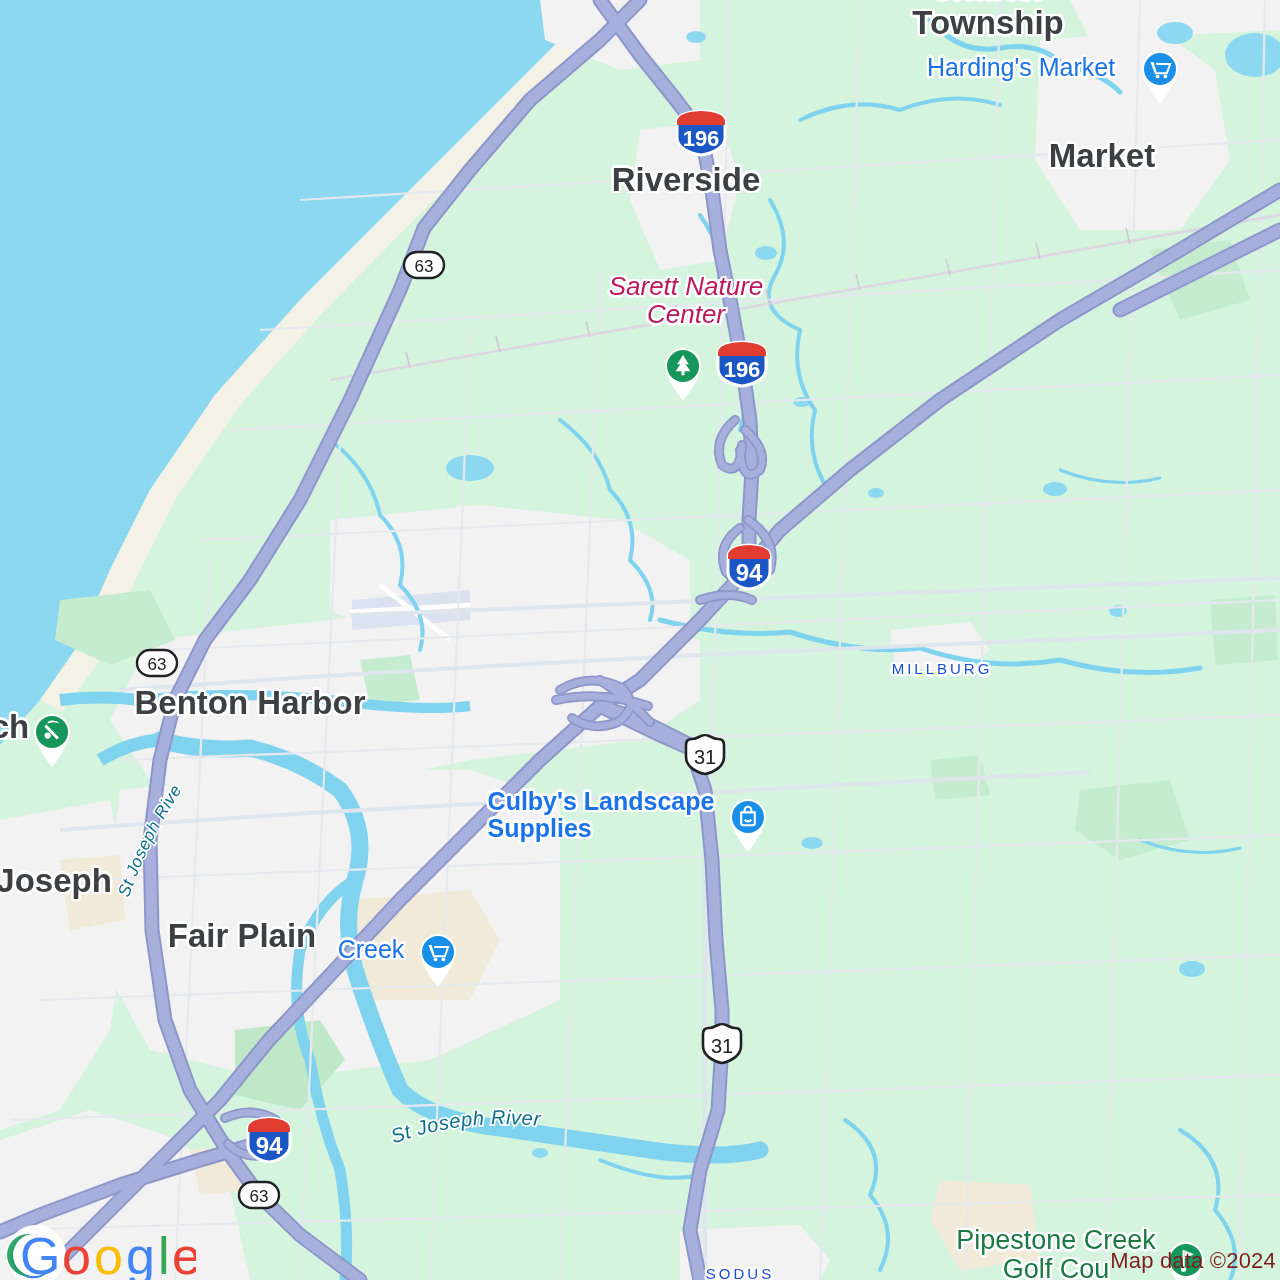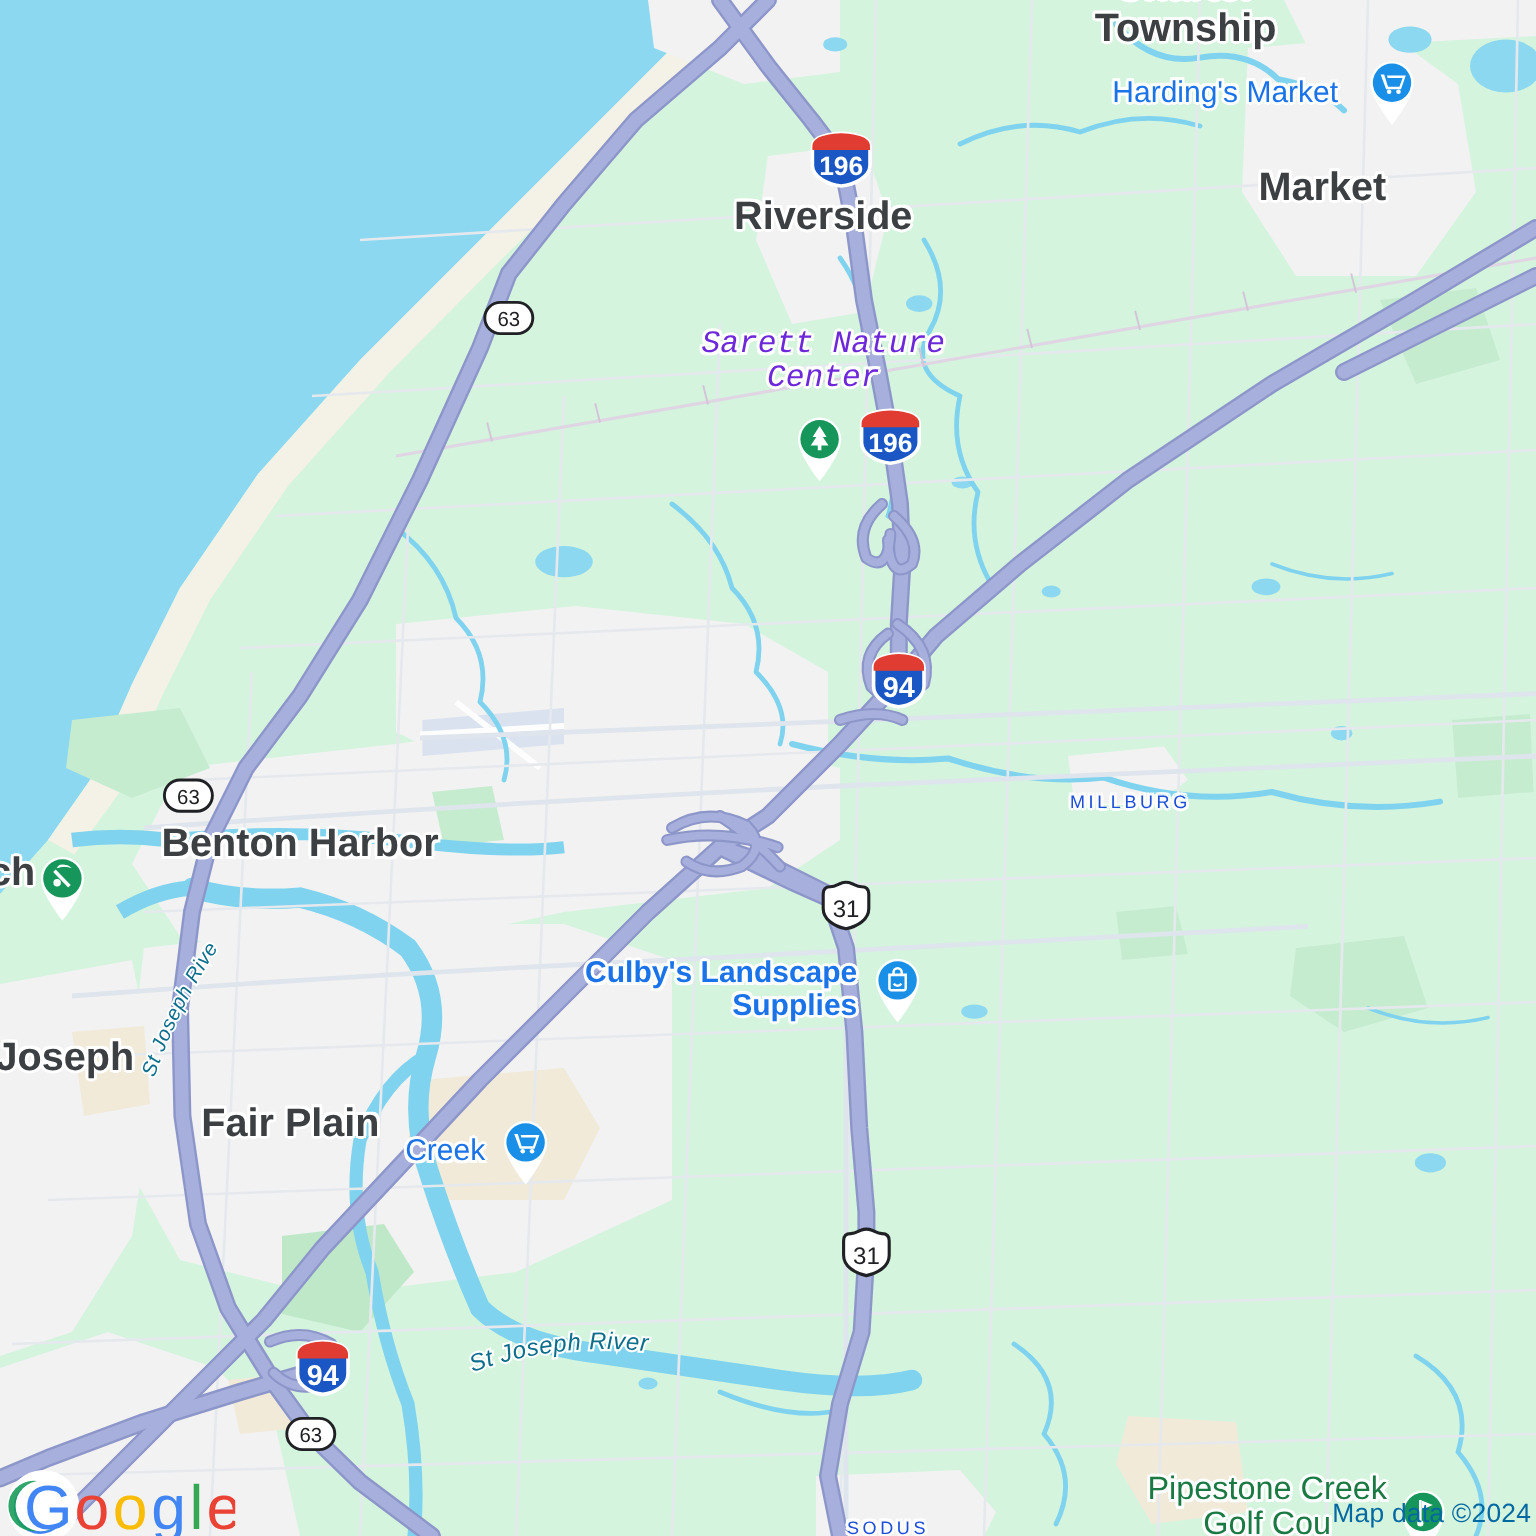--- a/index.html
+++ b/index.html
@@ -21,52 +21,50 @@
       -2.5px 0 0 #fff, 2.5px 0 0 #fff, 0 -2.5px 0 #fff, 0 2.5px 0 #fff;
   }
   .t-city.big{font-size:33px;}
   .t-town{
     font-size:15px;font-weight:500;color:#1d4ed8;letter-spacing:3px;
     text-shadow:
       -2px -2px 0 #fff, 2px -2px 0 #fff, -2px 2px 0 #fff, 2px 2px 0 #fff,
       -2.5px 0 0 #fff, 2.5px 0 0 #fff, 0 -2.5px 0 #fff, 0 2.5px 0 #fff;
   }
   .t-poi{
-    font-size:25px;font-weight:400;color:#1a73e8;text-align:right;
+    font-size:25px;font-weight:400;color:#1a73e8;text-align:left;
     text-shadow:
       -2px -2px 0 #fff, 2px -2px 0 #fff, -2px 2px 0 #fff, 2px 2px 0 #fff,
       -2.5px 0 0 #fff, 2.5px 0 0 #fff, 0 -2.5px 0 #fff, 0 2.5px 0 #fff;
-    margin-top: 10px;
   }
   .t-park{
-    font-size:26px;font-style:italic;font-weight:400;color:#6d28d9;text-align:center;
+    font-size:26px;font-style:italic;font-weight:400;color:#be185d;text-align:center;
     text-shadow:
       -2px -2px 0 #fff, 2px -2px 0 #fff, -2px 2px 0 #fff, 2px 2px 0 #fff,
       -2.5px 0 0 #fff, 2.5px 0 0 #fff, 0 -2.5px 0 #fff, 0 2.5px 0 #fff;
-    font-family: Liberation Mono, monospace;
   }
   .t-golf{
     font-size:27px;font-weight:400;color:#1b7a43;text-align:center;
     text-shadow:
       -2px -2px 0 #fff, 2px -2px 0 #fff, -2px 2px 0 #fff, 2px 2px 0 #fff,
       -2.5px 0 0 #fff, 2.5px 0 0 #fff, 0 -2.5px 0 #fff, 0 2.5px 0 #fff;
   }
 
   
   .pin{position:absolute;width:46px;height:58px;transform:translate(-50%,-100%);}
   .pin svg{width:46px;height:58px;display:block;}
 
   
   .shield{position:absolute;transform:translate(-50%,-50%);}
   .shield svg{display:block;}
 
   
   #attrib{
     position:absolute;right:4px;bottom:6px;
-    font-size:22px;color:#0369a1;font-family:"Liberation Sans", sans-serif;
+    font-size:22px;color:#7f1d1d;font-family:"Liberation Sans", sans-serif;
     letter-spacing:0.2px;
   }
   
   #glogo{position:absolute;left:6px;bottom:-18px;}
   #glogo svg{display:block;}
 </style>
 </head>
 <body>
 
 <div id="map">

